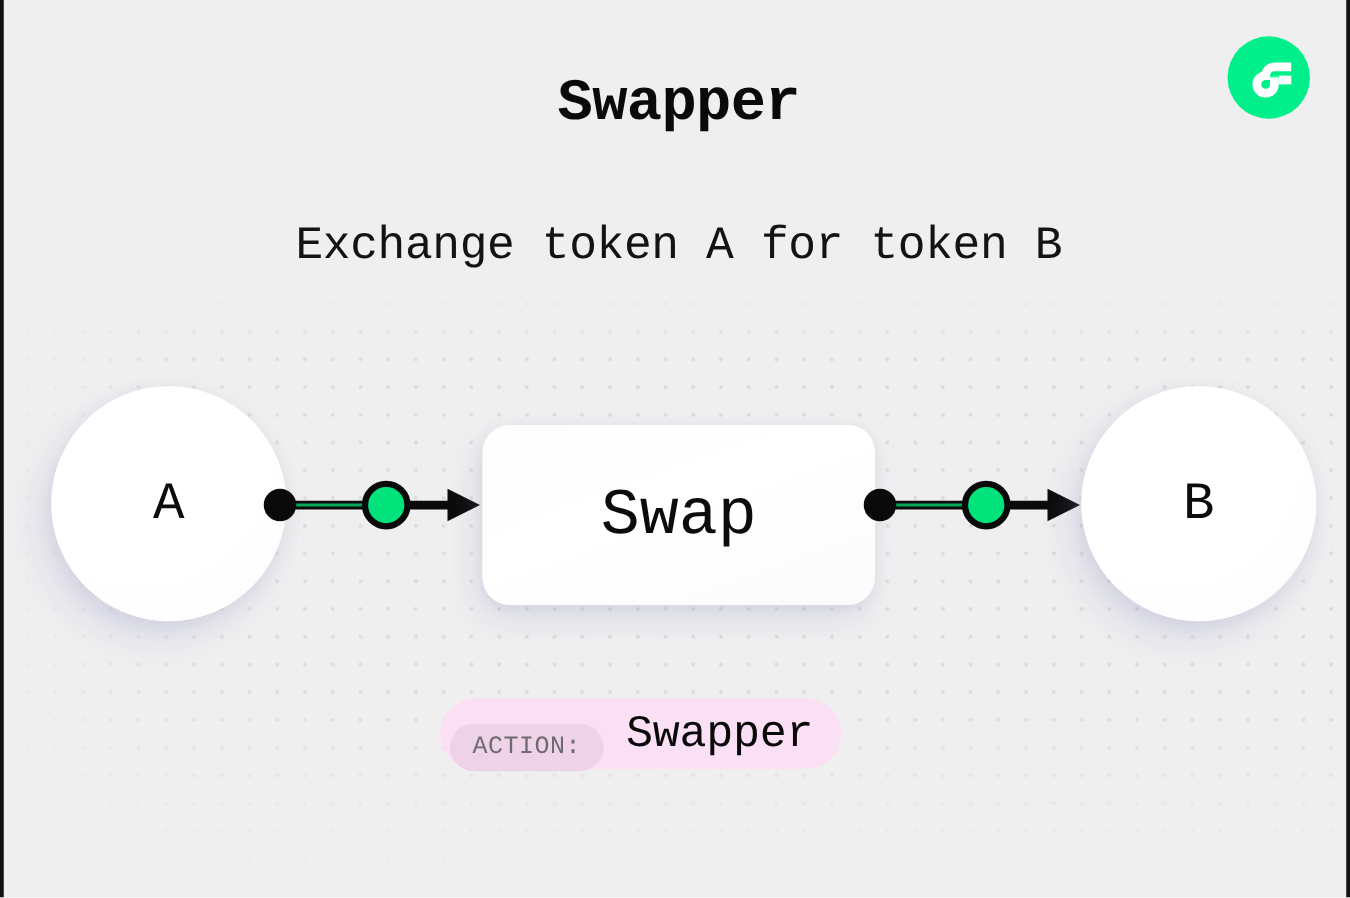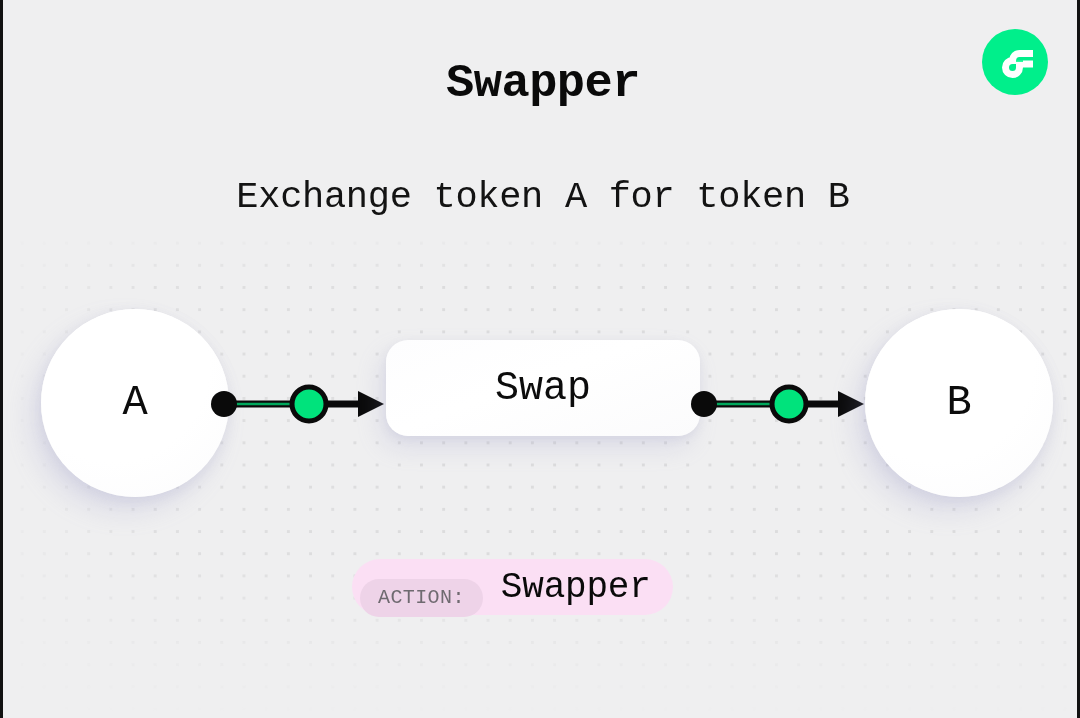--- a/index.html
+++ b/index.html
@@ -101,30 +101,30 @@
   }
   #token-a { left: 38px; top: 309px; }
   #token-b { left: 862px; top: 309px; }
 
   
   .swap-box {
     position: absolute;
     left: 383px;
     top: 340px;
     width: 314px;
-    height: 96px;
+    height: 144px;
     border-radius: 22px;
     background: linear-gradient(160deg, #fdfdfe 0%, #ffffff 45%, #fbfbfc 100%);
     box-shadow:
       -6px 12px 24px rgba(150, 150, 200, 0.20),
       0 3px 10px rgba(120, 120, 170, 0.10);
     display: flex;
     align-items: center;
     justify-content: center;
-    font-size: 40px;
+    font-size: 52px;
     font-weight: 400;
     color: #0c0c0c;
   }
 
   
   .connector {
     position: absolute;
     top: 384px;
     width: 180px;
     height: 40px;

